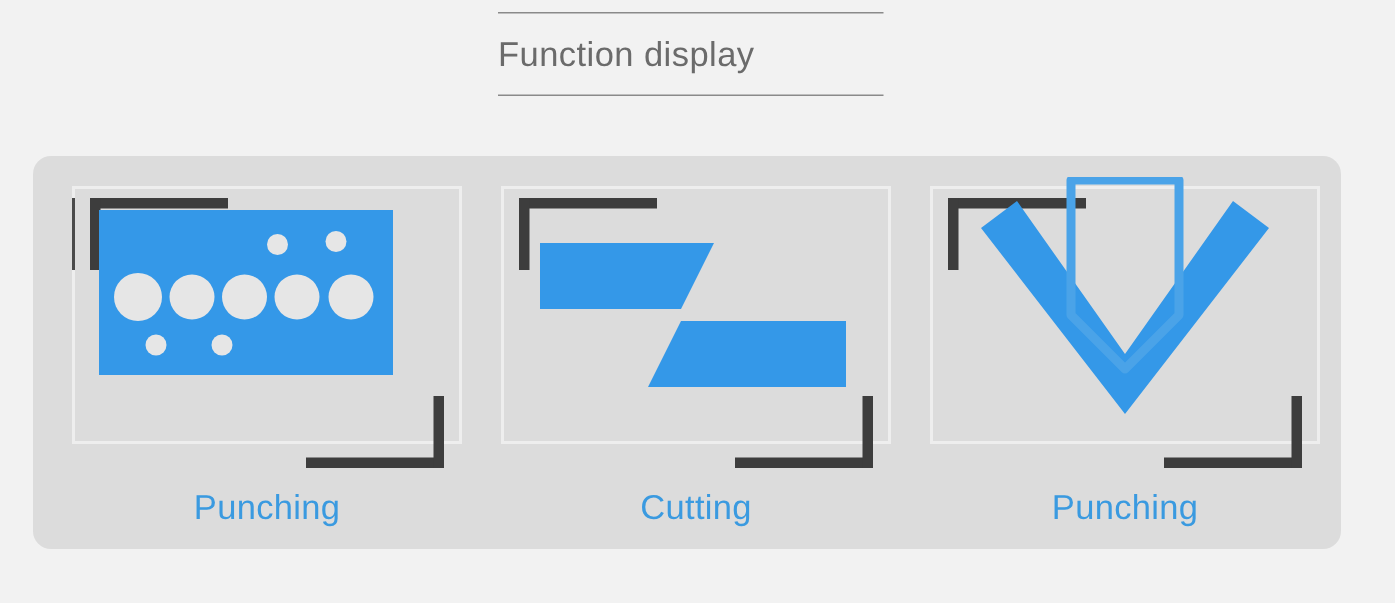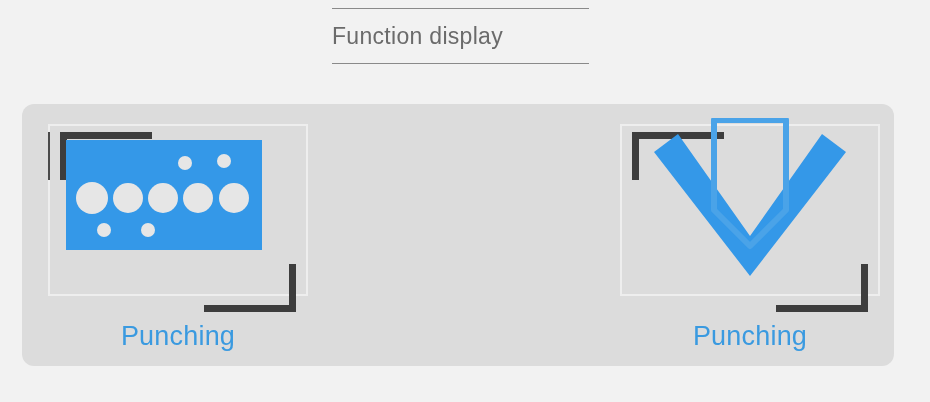--- a/index.html
+++ b/index.html
@@ -110,21 +110,21 @@
     width: 280px;
     height: 182px;
   }
 
   .panel-label {
     position: absolute;
     left: 0;
     bottom: 2px;
     width: 100%;
     text-align: center;
-    font-size: 27px;
+    font-size: 23px;
     color: #3a9ae0;
     letter-spacing: 0.2px;
     white-space: nowrap;
   }
 </style>
 </head>
 <body>
 
 <div id="title-block">
   <div id="title-rule-top"></div>
@@ -147,20 +147,30 @@
       <circle cx="160" cy="80" r="15" fill="#e6e6e6"></circle>
       <circle cx="196" cy="80" r="15" fill="#e6e6e6"></circle>
       <circle cx="147" cy="45" r="7" fill="#e6e6e6"></circle>
       <circle cx="186" cy="43" r="7" fill="#e6e6e6"></circle>
       <circle cx="66" cy="112" r="7" fill="#e6e6e6"></circle>
       <circle cx="110" cy="112" r="7" fill="#e6e6e6"></circle>
     </svg>
     <div class="panel-label">Punching</div>
   </div>
 
+  <div class="panel" id="panel-cutting">
+    <div class="panel-frame"></div>
+    <div class="bracket bracket-tl"></div>
+    <div class="bracket bracket-br"></div>
+    <svg class="art" viewBox="0 0 280 182">
+      <polygon points="36,44 152,44 130,88 36,88" fill="#3498e8"></polygon>
+      <polygon points="130,96 240,96 240,140 108,140" fill="#3498e8"></polygon>
+    </svg>
+    <div class="panel-label">Cutting</div>
+  </div>
 
   <div class="panel" id="panel-bending">
     <div class="panel-frame"></div>
     <div class="bracket bracket-tl"></div>
     <div class="bracket bracket-br"></div>
     <svg class="art" viewBox="0 0 280 182">
       <path d="M 44,34 L 68,16 L 140,118 L 212,16 L 236,34 L 140,158 Z" fill="#3498e8"></path>
       <path d="M 104,2 L 176,2 L 176,92 L 140,128 L 104,92 Z" fill="none" stroke="#4aa3e8" stroke-width="6" stroke-linejoin="round"></path>
     </svg>
     <div class="panel-label">Punching</div>

